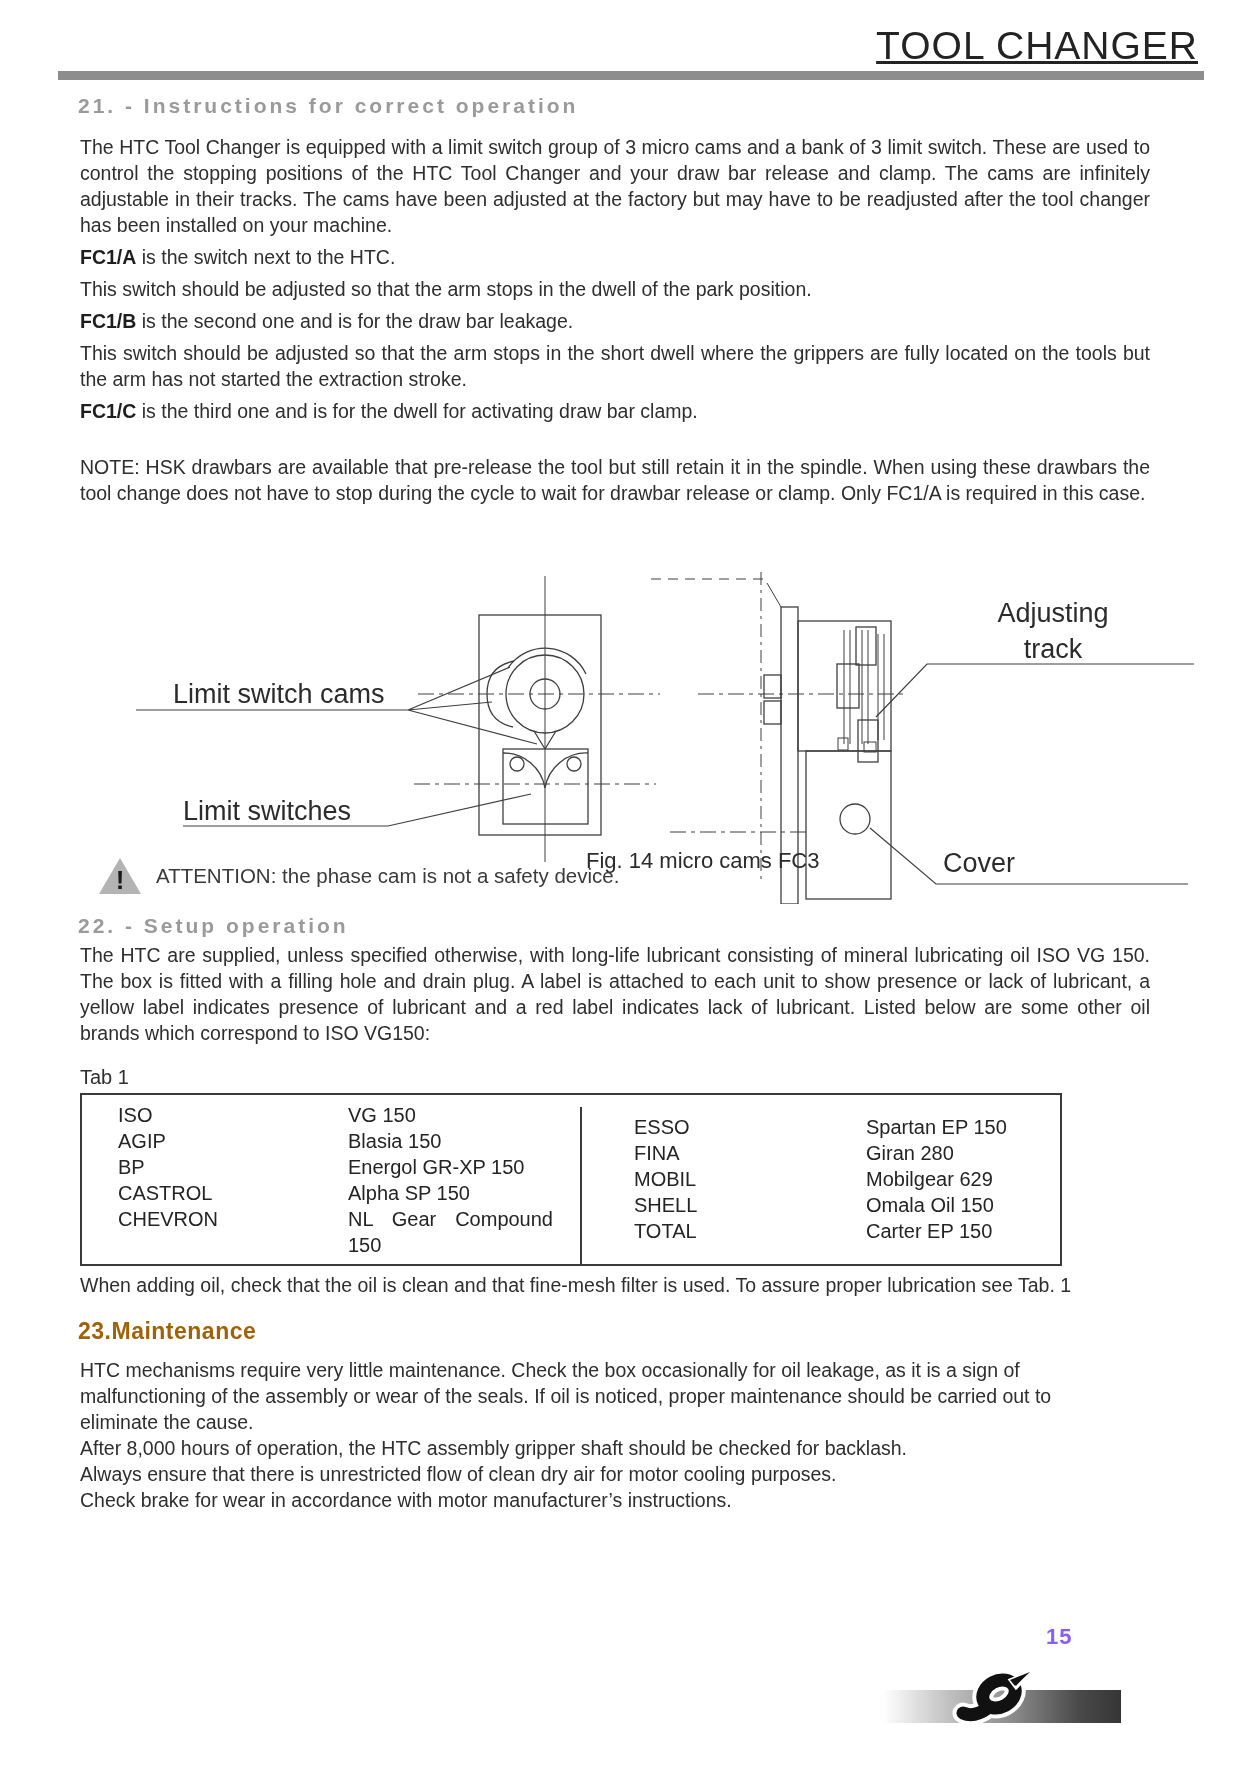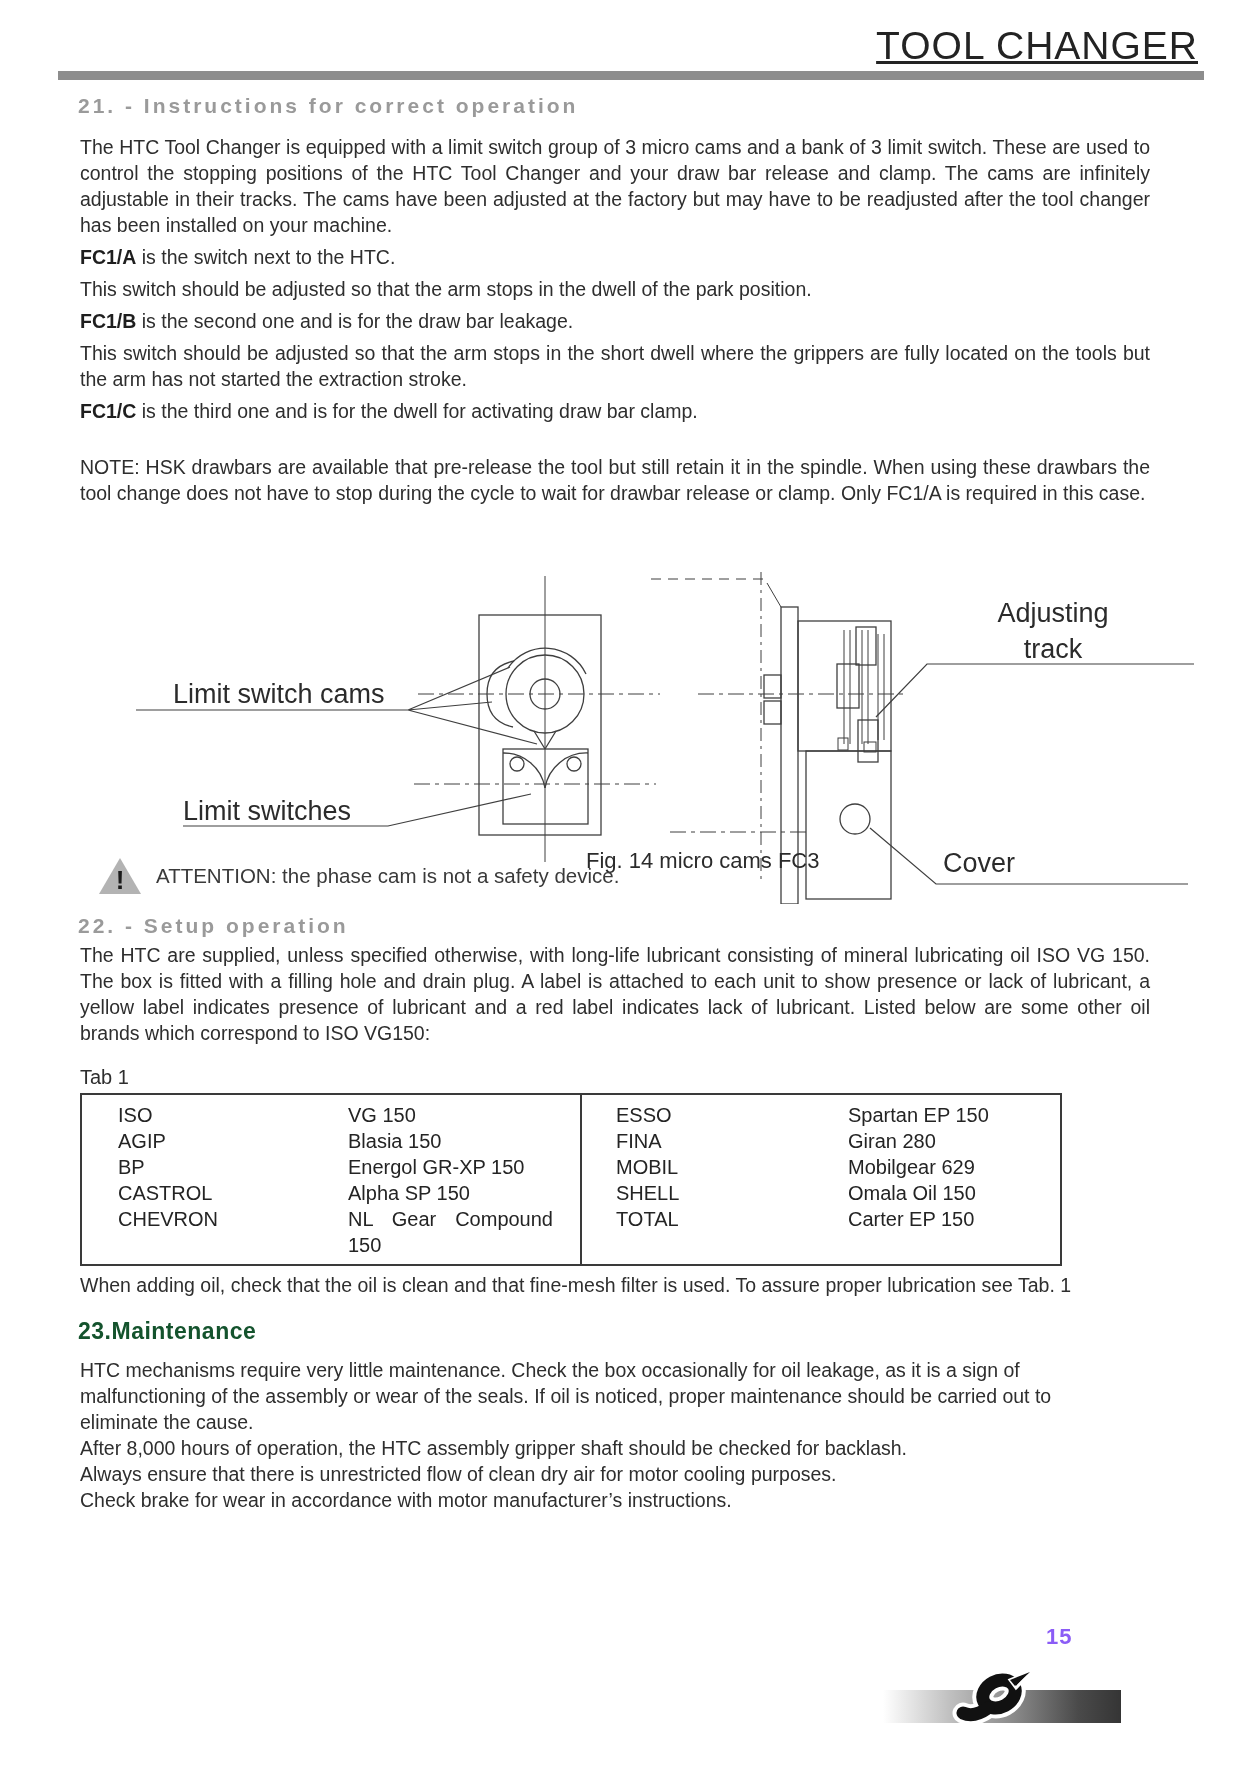--- a/index.html
+++ b/index.html
@@ -42,21 +42,21 @@
     font-size:21px;
     font-weight:bold;
     letter-spacing:3px;
     color:#9a9a9a;
   }
   .sec-title-dark{
     margin:20px 0 0 20px;
     font-size:23px;
     font-weight:bold;
     letter-spacing:0.5px;
-    color:#14532d;
+    color:#a16207;
   }
   
   .para{
     width:1070px;
     margin:16px 0 0 22px;
     font-size:19.5px;
     line-height:26px;
     text-align:justify;
     color:#2e2e2e;
   }
@@ -96,21 +96,21 @@
     display:flex;
     margin:4px 0 0 22px;
     width:982px;
     border:2px solid #3a3a3a;
     box-sizing:border-box;
     font-size:20px;
     color:#242424;
   }
   .oil-half{padding:7px 0 6px 36px;box-sizing:border-box;}
   .oil-half.left-half{width:498px;}
-  .oil-half.right-half{width:480px;border-left:2px solid #3a3a3a;padding-left:34px;}
+  .oil-half.right-half{width:480px;border-left:2px solid #3a3a3a;padding-left:52px;margin-top:12px;}
   .oil-row{display:flex;line-height:26px;}
   .oil-brand{width:230px;flex:0 0 auto;}
   .right-half .oil-brand{width:232px;}
   .oil-name{width:205px;}
   .oil-name.wrap{text-align:justify;}
   
   .footer-bar{
     position:absolute;
     left:883px;top:1690px;
     width:238px;height:33px;

